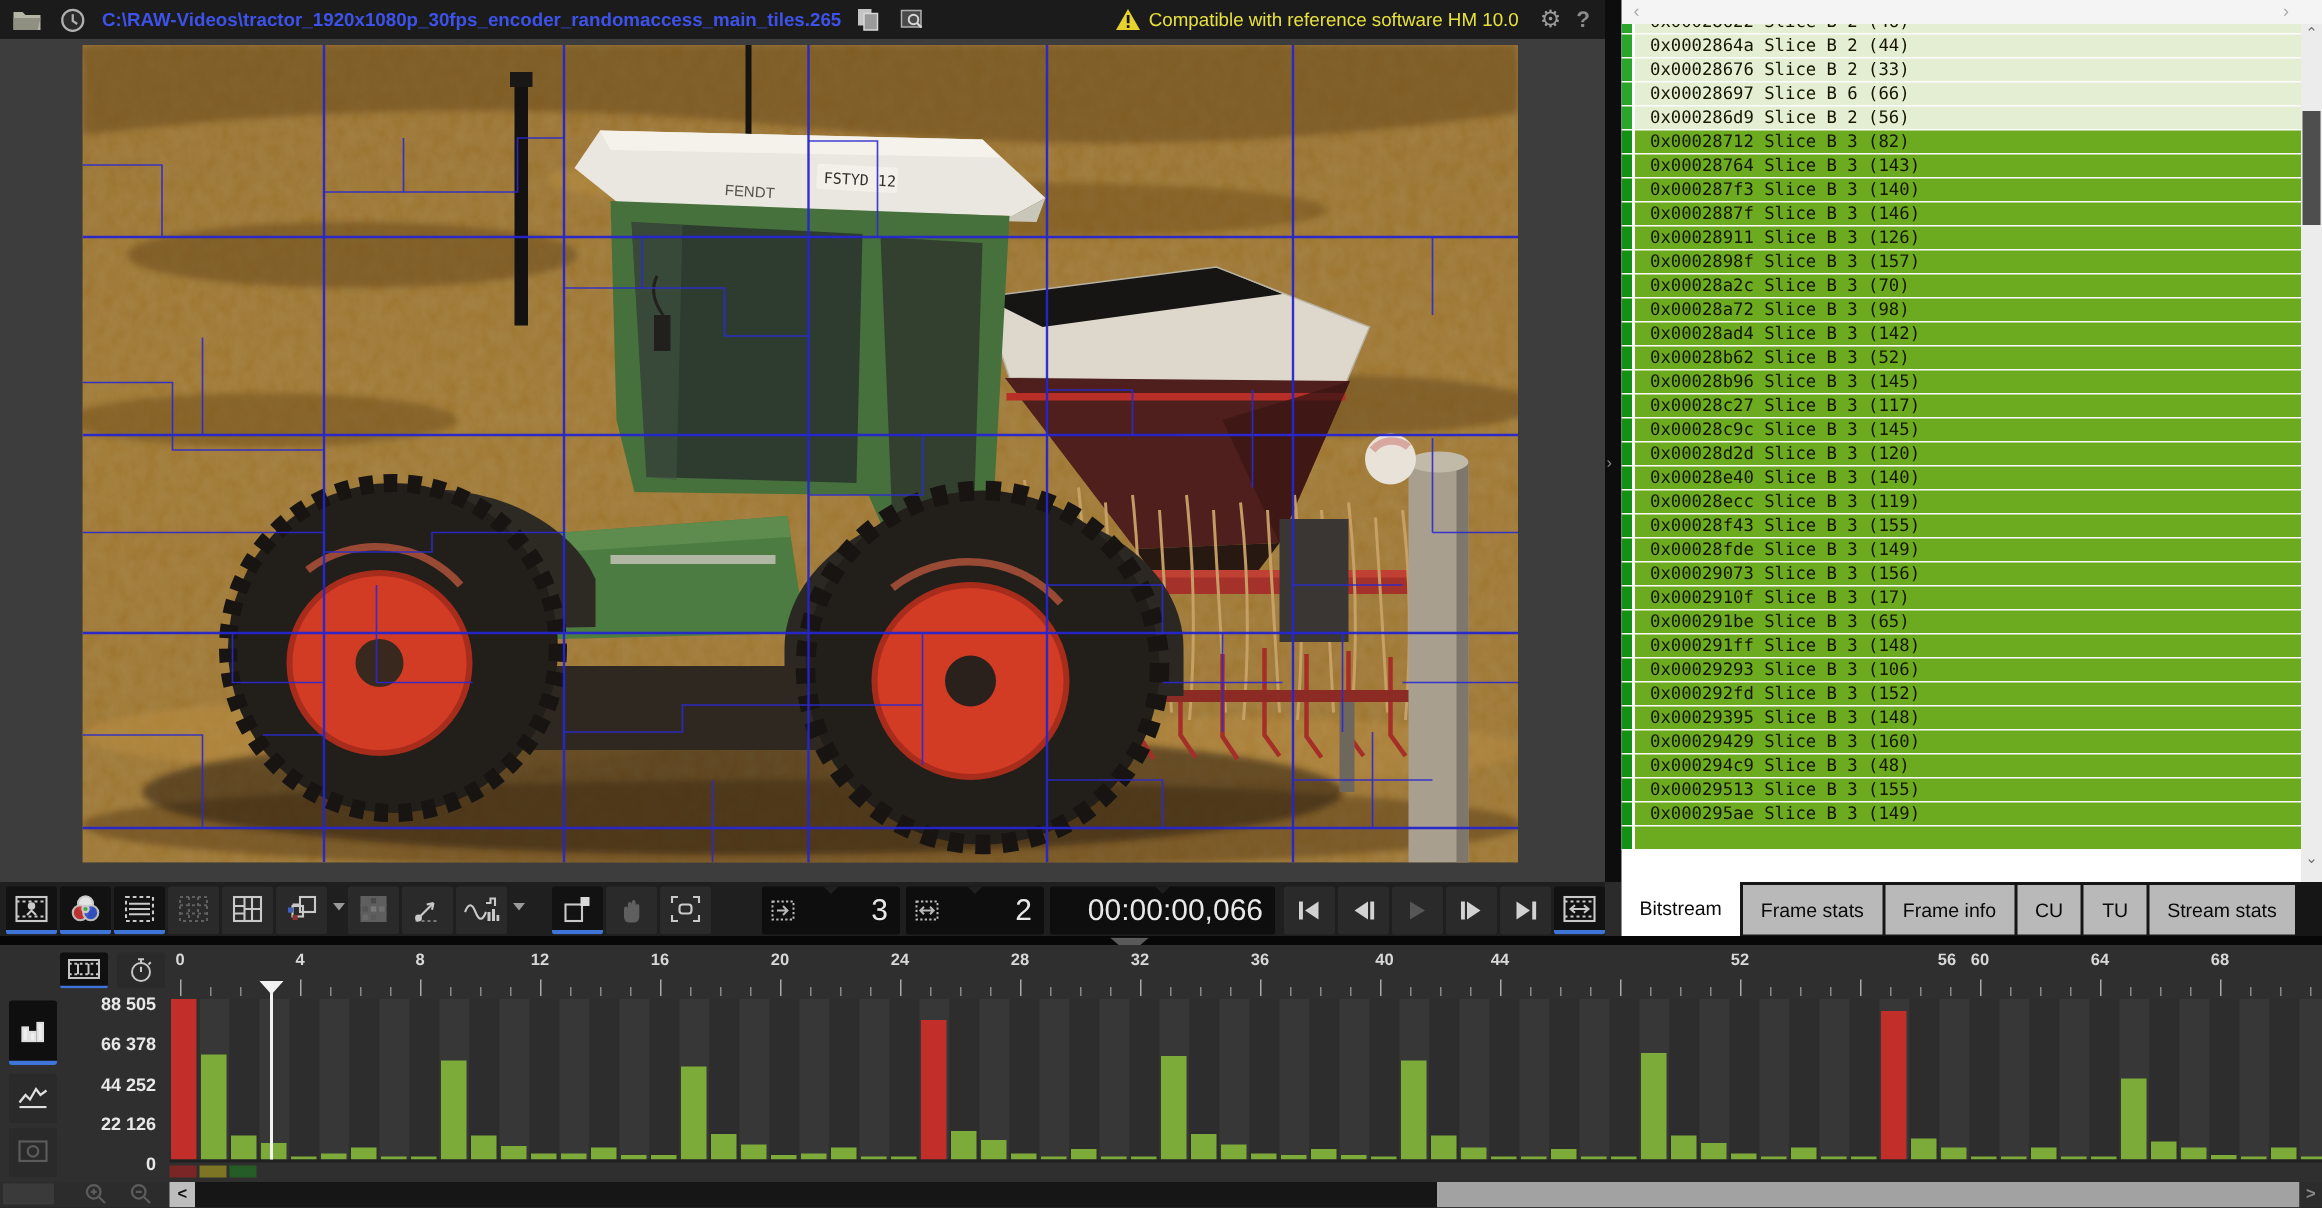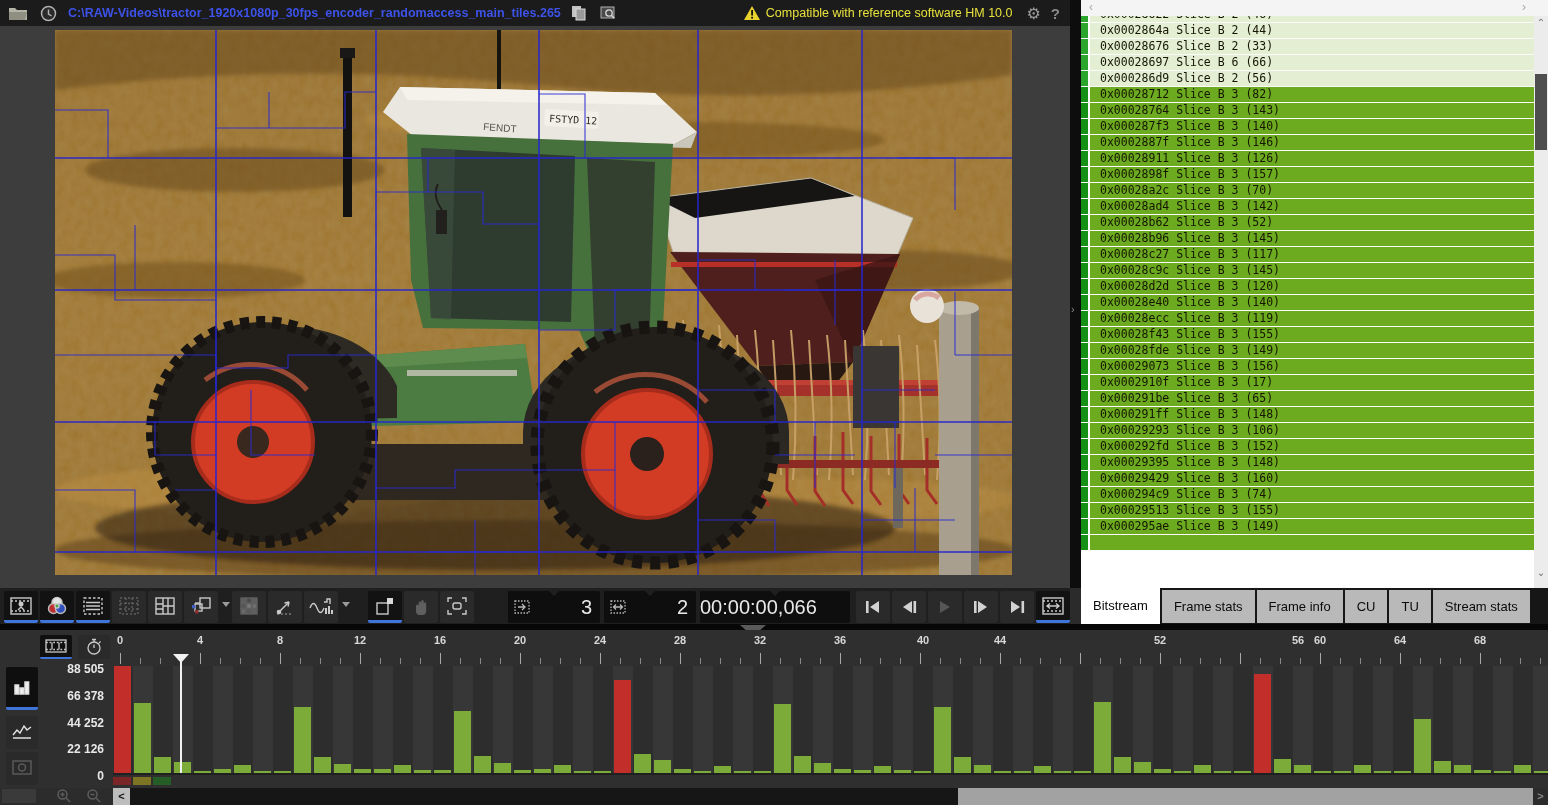--- a/index.html
+++ b/index.html
@@ -453,21 +453,21 @@
     <div class="tfield" style="left:604px;width:92px">
       <span class="notch"></span>
       <svg width="16" height="14" viewBox="0 0 16 14">
           <rect x="1" y="1" width="14" height="12" stroke-dasharray="1.5 1.5"></rect>
           <path d="M3.5 7 h9 M6 4.5 l-2.5 2.5 2.5 2.5 M10 4.5 l2.5 2.5 -2.5 2.5"></path>
         </svg>
       <span class="val">2</span>
     </div>
     <div class="tfield" style="left:700px;width:150px">
       <span class="notch"></span>
-      <span class="val" style="text-align:left">00:00:00,066</span>
+      <span class="val" style="text-align:right">00:00:00,066</span>
     </div>
     <div class="pbtn" style="left:856px">
       <svg width="20" height="16" viewBox="0 0 20 16">
           <rect x="3" y="2" width="2.6" height="12"></rect>
           <polygon points="16,2 7,8 16,14"></polygon>
         </svg>
     </div>
     <div class="pbtn" style="left:892px">
       <svg width="20" height="16" viewBox="0 0 20 16">
           <polygon points="13,2 4,8 13,14"></polygon>
@@ -562,20 +562,25 @@
           <span class="txt">0x0002898f Slice B 3 (157)</span>
         </div>
         <div class="bs-row b3">
           <span class="marker"></span>
           <span class="gap"></span>
           <span class="txt">0x00028a2c Slice B 3 (70)</span>
         </div>
         <div class="bs-row b3">
           <span class="marker"></span>
           <span class="gap"></span>
+          <span class="txt">0x00028a72 Slice B 3 (98)</span>
+        </div>
+        <div class="bs-row b3">
+          <span class="marker"></span>
+          <span class="gap"></span>
           <span class="txt">0x00028ad4 Slice B 3 (142)</span>
         </div>
         <div class="bs-row b3">
           <span class="marker"></span>
           <span class="gap"></span>
           <span class="txt">0x00028b62 Slice B 3 (52)</span>
         </div>
         <div class="bs-row b3">
           <span class="marker"></span>
           <span class="gap"></span>
@@ -652,21 +657,21 @@
           <span class="txt">0x00029395 Slice B 3 (148)</span>
         </div>
         <div class="bs-row b3">
           <span class="marker"></span>
           <span class="gap"></span>
           <span class="txt">0x00029429 Slice B 3 (160)</span>
         </div>
         <div class="bs-row b3">
           <span class="marker"></span>
           <span class="gap"></span>
-          <span class="txt">0x000294c9 Slice B 3 (74)</span>
+          <span class="txt">0x000294c9 Slice B 3 (48)</span>
         </div>
         <div class="bs-row b3">
           <span class="marker"></span>
           <span class="gap"></span>
           <span class="txt">0x00029513 Slice B 3 (155)</span>
         </div>
         <div class="bs-row b3">
           <span class="marker"></span>
           <span class="gap"></span>
           <span class="txt">0x000295ae Slice B 3 (149)</span>

